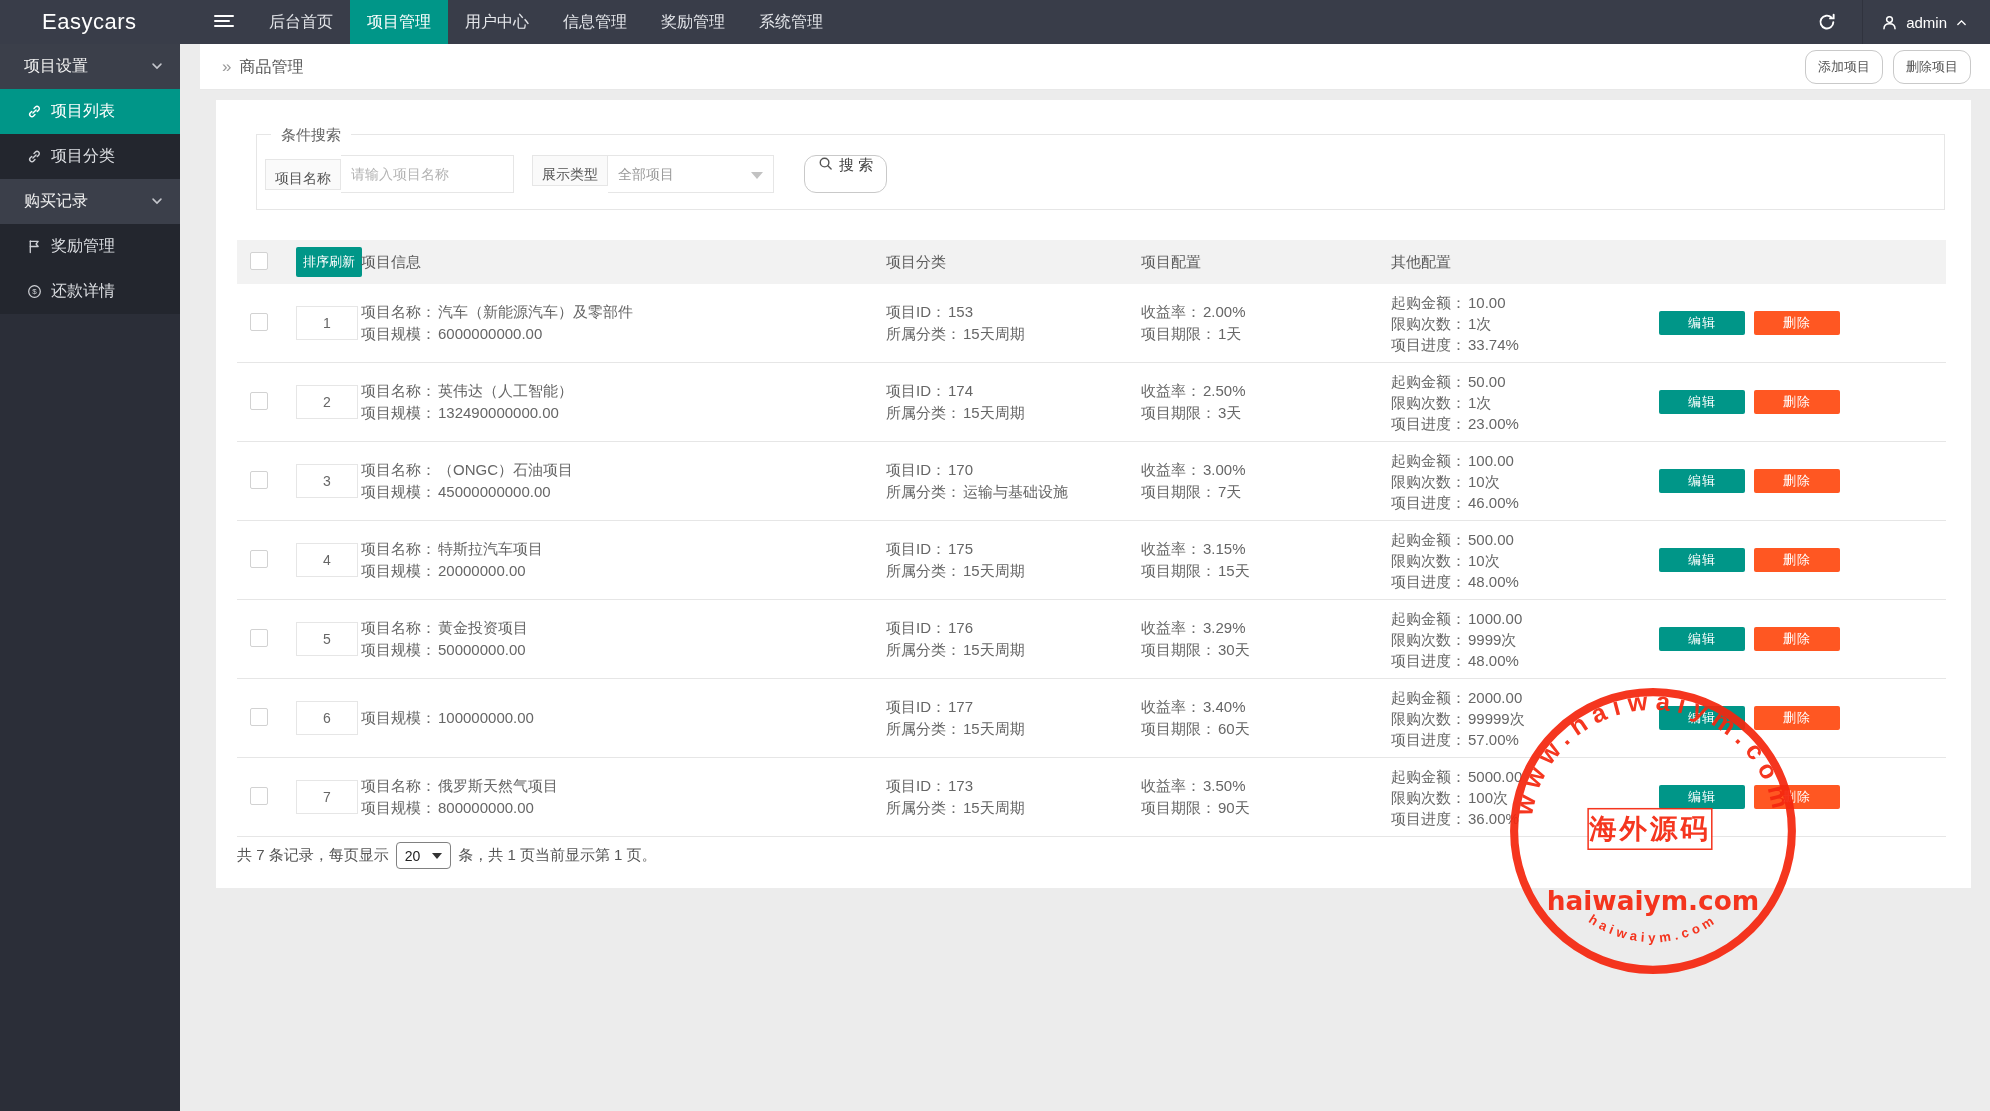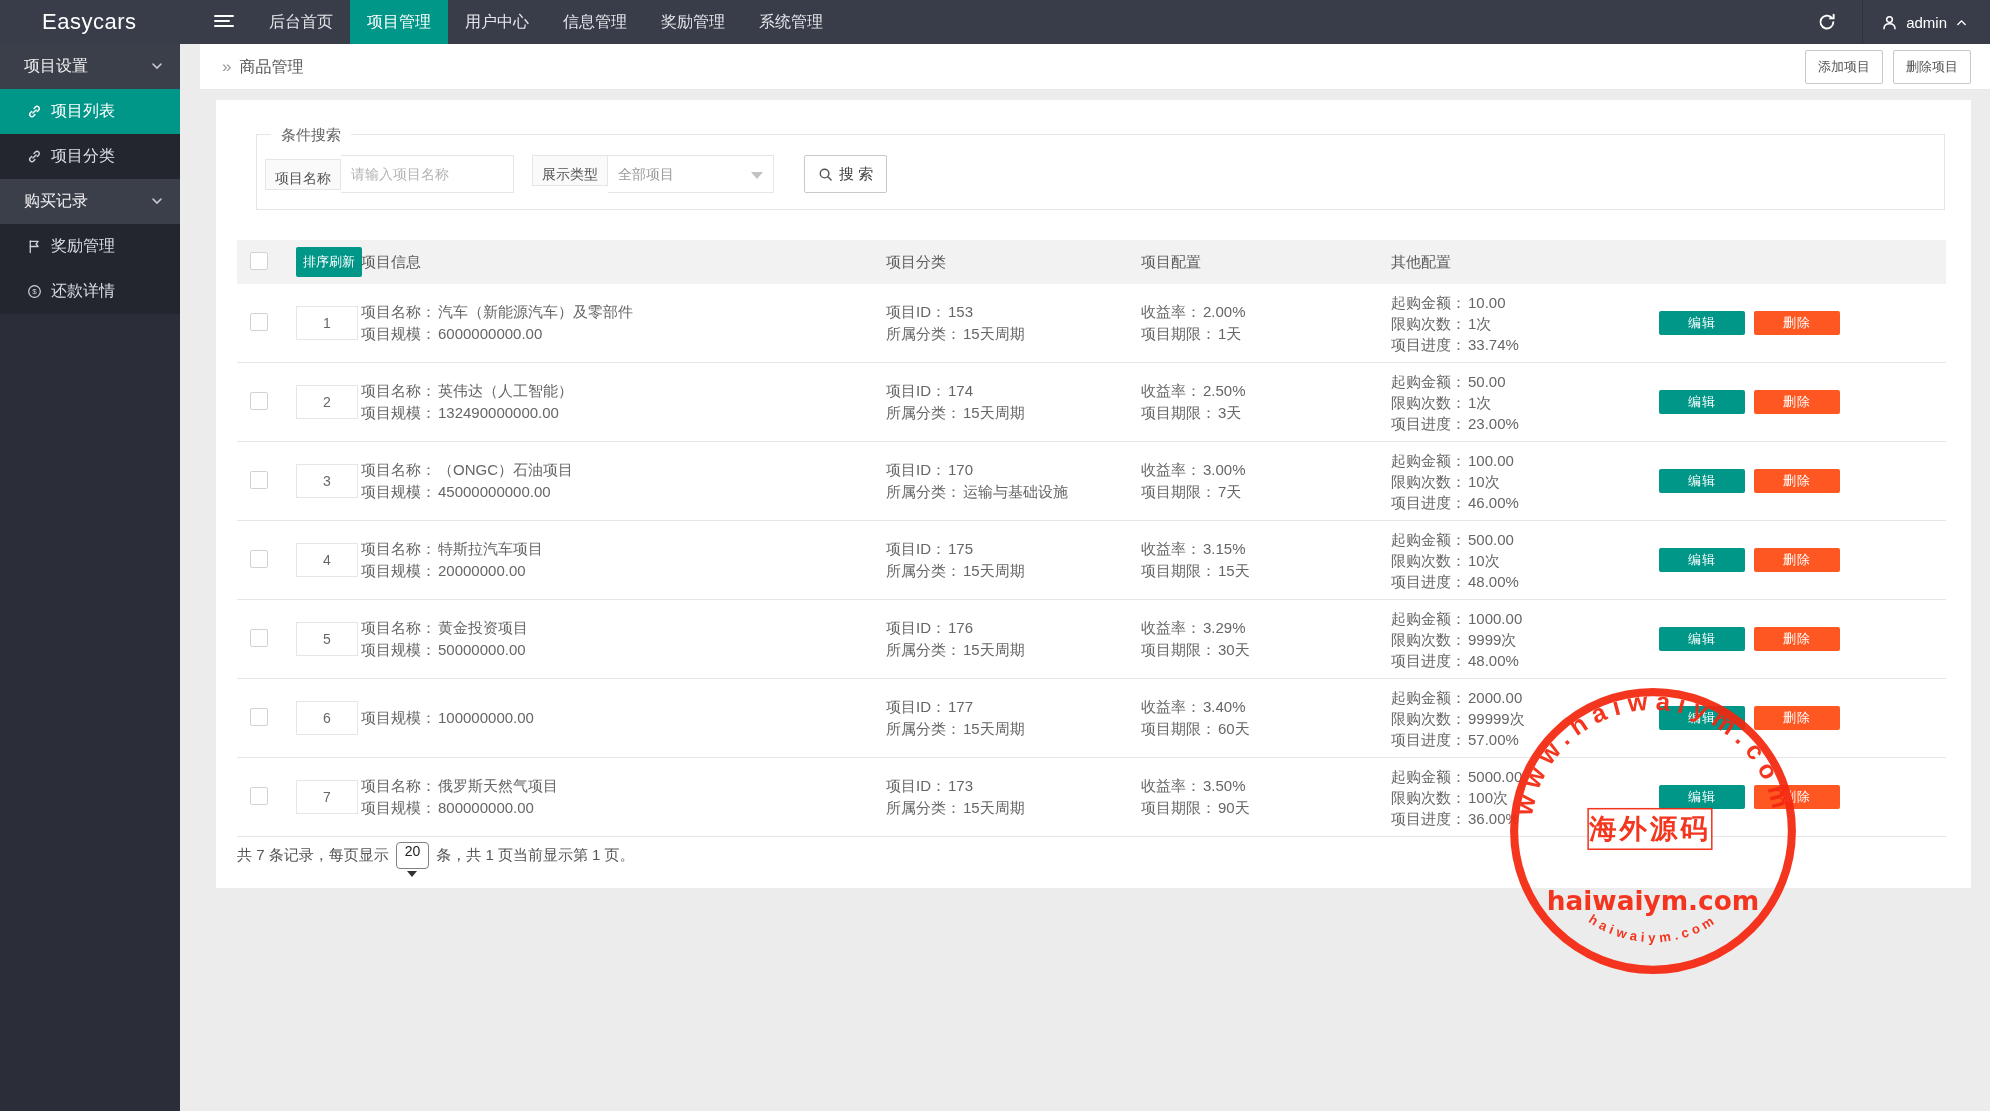--- a/index.html
+++ b/index.html
@@ -30,41 +30,41 @@
   .side-group { background:#3b3f4a; color:#f0f0f0; padding-left:24px; }
   .side-child { background:#23262e; color:#dddfe3; padding-left:27px; gap:9px; }
   .side-child.active { background:#009688; color:#fff; }
   .side-chev { position:absolute; right:16px; top:15px; }
   
   .crumbbar { position:absolute; left:200px; top:44px; right:0; height:46px; background:#fff;
               border-bottom:1px solid #e8e8e8; z-index:5; }
   .crumb { position:absolute; left:22px; top:0; height:46px; line-height:46px; font-size:16px; color:#555; }
   .crumb .arrow { color:#999; margin-right:8px; font-size:17px; }
   .crumb-buttons { position:absolute; right:19px; top:6px; display:flex; gap:10px; }
-  .btn-plain { height:34px; padding:0 12px; background:#fff; border:1px solid #c9c9c9; border-radius:2px;
+  .btn-plain { height:34px; padding:0 12px; background:#fff; border:1px solid #c9c9c9; border-radius:11px;
                font-size:13px; color:#555; cursor:pointer; font-family:inherit; }
   
   .card { position:absolute; left:216px; top:100px; width:1755px; height:788px; background:#fff; z-index:4; }
   
   .searchset { position:absolute; left:40px; top:34px; right:26px; height:76px; border:1px solid #e6e6e6; }
   .searchset .legend { position:absolute; top:-9px; left:14px; background:#fff; padding:0 10px;
                        font-size:15px; color:#666; }
   .search-controls { position:absolute; left:8px; top:20px; display:flex; align-items:center; }
   .lbl-box { height:31px; line-height:36px; padding:0 9px; background:#fafafa; border:1px solid #e6e6e6;
              font-size:14px; color:#555; white-space:nowrap; }
   .name-input { height:38px; width:173px; border:1px solid #e6e6e6; border-left:none; padding:0 10px;
                 font-size:14px; color:#666; outline:none; font-family:inherit; }
   .name-input::placeholder { color:#b4b4b4; }
   .grp2 { margin-left:18px; display:flex; }
   .select-box { position:relative; height:38px; width:166px; border:1px solid #e6e6e6; border-left:none;
                 line-height:36px; padding:0 26px 0 10px; font-size:14px; color:#9a9a9a; cursor:pointer; background:#fff; }
   .select-box .tri { position:absolute; right:10px; top:16px; width:0; height:0;
                      border-left:6px solid transparent; border-right:6px solid transparent; border-top:7px solid #c2c2c2; }
   .btn-search { margin-left:30px; height:38px; padding:0 13px; background:#fff; border:1px solid #c9c9c9;
-                border-radius:2px; display:flex; align-items:center; gap:6px; font-size:15px; color:#444;
+                border-radius:12px; display:flex; align-items:flex-start; gap:6px; font-size:15px; color:#444;
                 cursor:pointer; font-family:inherit; }
   
   .table { position:absolute; left:21px; right:25px; top:140px; }
   .tgrid { display:grid; grid-template-columns:59px 65px 525px 255px 250px 268px 1fr; }
   .thead { height:44px; background:#f2f2f2; align-items:center; font-size:15px; color:#5c5c5c; }
   .trow { min-height:79px; align-items:center; border-bottom:1px solid #e6e6e6; font-size:15px; color:#666; background:#fff; }
   .cell { overflow:visible; }
   .checkbox { display:inline-block; width:18px; height:18px; background:#fff; border:1px solid #d2d2d2;
               border-radius:2px; margin-left:13px; cursor:pointer; }
   .sortbtn { background:#009688; border:none; color:#fff; font-size:13px; padding:6px 7px; border-radius:2px;
@@ -75,21 +75,21 @@
   .c-other .line { line-height:21px; }
   .lbl { margin-right:2px; }
   .c-act { display:flex; align-items:center; }
   .btn-mini { height:24px; padding:0 29px; border:none; border-radius:2px; color:#fff; font-size:13px;
               cursor:pointer; margin-right:9px; font-family:inherit; letter-spacing:1px; }
   .btn-edit { background:#009688; }
   .btn-del { background:#ff5722; }
   
   .pagefoot { position:absolute; left:21px; top:742px; display:flex; align-items:center; font-size:15px; color:#555; }
   .pg-select { display:inline-flex; align-items:center; gap:12px; height:27px; border:1px solid #818181;
-               border-radius:4px; padding:0 8px; margin:0 7px; color:#222; font-size:14px; background:#fff; cursor:pointer;flex-direction:column; }
+               border-radius:4px; padding:0 8px; margin:0 7px; color:#222; font-size:14px; background:#fff; cursor:pointer; }
   .pg-select .tri { width:0; height:0; border-left:5px solid transparent; border-right:5px solid transparent;
                     border-top:6px solid #333; }
   
   .stamp { position:absolute; left:1505px; top:683px; width:296px; height:296px; z-index:50;
            pointer-events:none; opacity:.93; }
   .stamp text, .stamp textPath { fill:#f5270f; }
   .arc-top { font-size:25px; font-weight:bold; letter-spacing:7px; font-family:"Liberation Sans",sans-serif; }
   .arc-bottom { font-size:13px; font-weight:bold; letter-spacing:4px; font-family:"Liberation Sans",sans-serif; }
   .seal-cjk { font-size:27px; font-weight:bold; letter-spacing:3px; font-family:"DejaVu Serif","Liberation Serif",serif; }
   .seal-domain { font-size:26px; font-weight:bold; font-family:"DejaVu Sans","Liberation Sans",sans-serif; }

